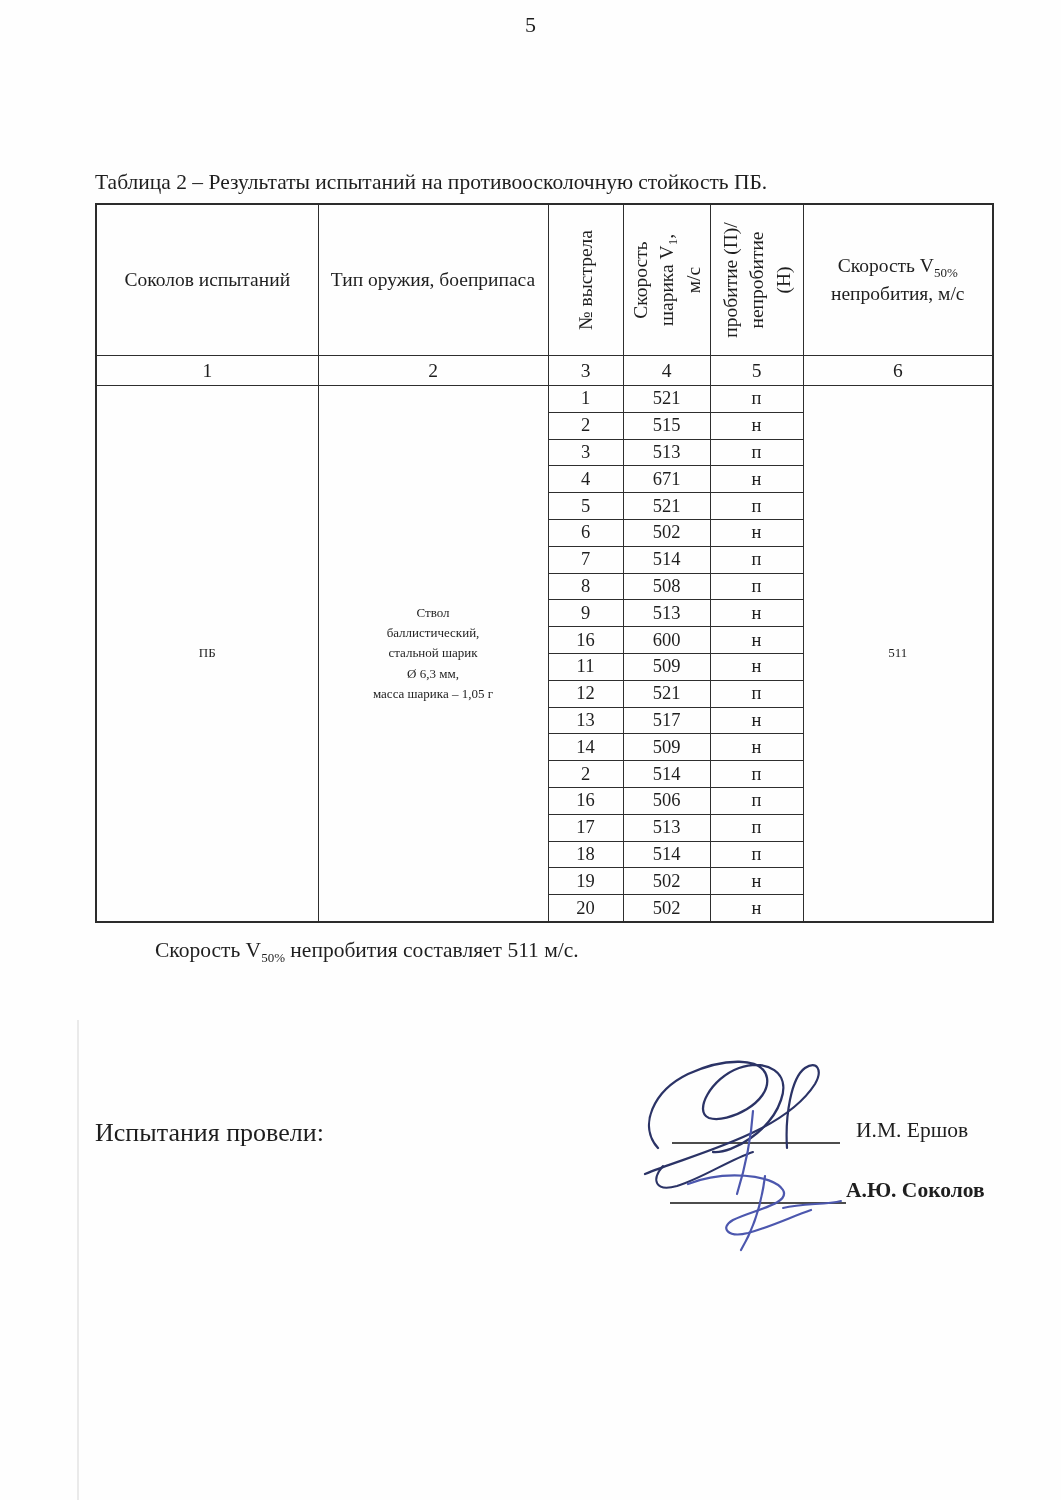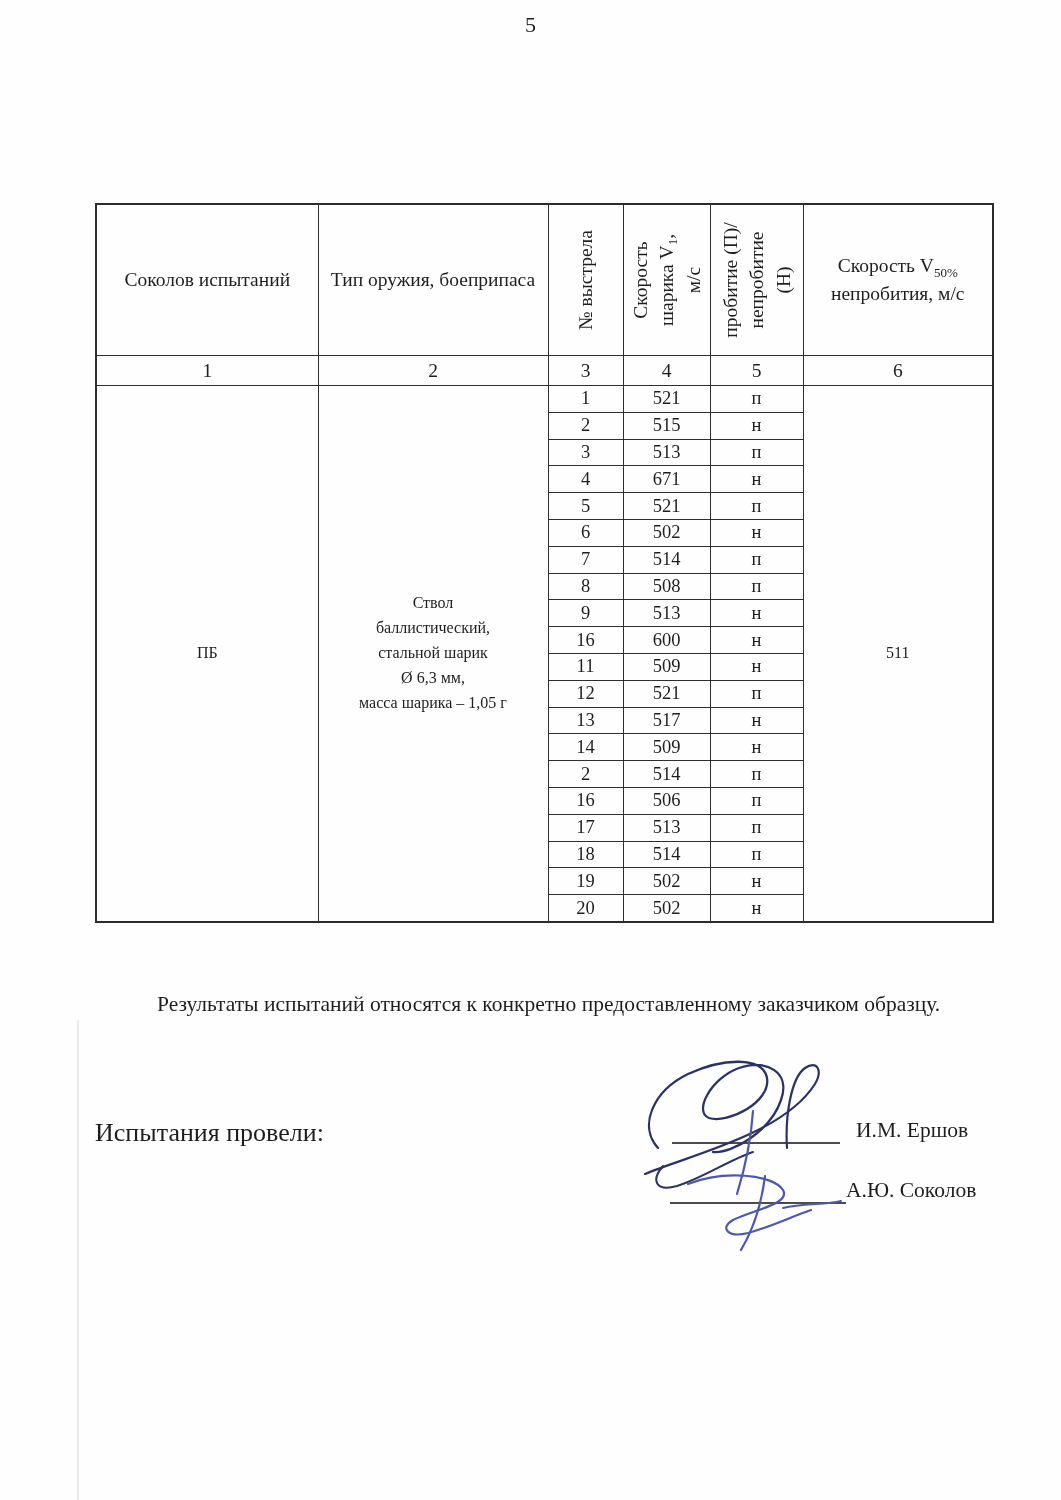--- a/index.html
+++ b/index.html
@@ -16,51 +16,52 @@
     position:absolute;left:95px;top:203px;border-collapse:collapse;table-layout:fixed;
     border:2px solid #2c2c2c;
   }
   .results-table th,.results-table td{
     border:1.6px solid #2e2e2e;padding:0;text-align:center;vertical-align:middle;
     font-weight:normal;
   }
   .header-row th{height:150px;font-size:19.5px;line-height:1.45;}
   .numrow td{height:29px;font-size:19.5px;}
   tbody td{height:25.8px;font-size:18.5px;}
-  .bigcell{font-size:16px;}
+  .bigcell{font-size:13px;}
   .weapon{white-space:pre-line;line-height:1.55;}
   .vwrap{position:relative;width:100%;height:150px;}
   .vtext{
     position:absolute;left:50%;top:50%;
     transform:translate(-50%,-50%) rotate(-90deg);
     white-space:nowrap;text-align:center;font-size:19.5px;line-height:1.35;
   }
   sub{font-size:13px;line-height:0;}
 
   .summary{position:absolute;left:95px;top:938px;width:897px;text-indent:60px;}
   .results{position:absolute;left:95px;top:982px;width:897px;line-height:44px;text-indent:62px;text-align:justify;}
   .conducted{position:absolute;left:95px;top:1118px;font-size:26px;}
 
   .sigline{position:absolute;height:0;border-bottom:2px solid #4c4c4c;}
   .sigline1{left:672px;top:1142px;width:168px;}
   .sigline2{left:670px;top:1202px;width:176px;}
   .signame{position:absolute;font-size:21.5px;text-align:center;}
   .signame1{left:856px;top:1118px;}
-  .signame2{left:846px;top:1178px;}
+  .signame2{left:846px;top:1178px;font-weight:bold;}
   .signature-ink{position:absolute;left:633px;top:1056px;width:218px;height:198px;}
   .scan-artifact{position:absolute;left:77px;top:1020px;width:2px;height:480px;background:#dcdcdc;opacity:.6;}
 </style>
 </head>
 <body>
 
 <div class="page">
 
   <div class="page-number">5</div>
 
 
+  <div class="caption">Таблица 2 – Результаты испытаний на противоосколочную стойкость ПБ.</div>
 
   <table class="results-table">
     <colgroup>
       <col style="width:222px">
         <col style="width:230px">
         <col style="width:75px">
       <col style="width:87px">
         <col style="width:93px">
         <col style="width:190px">
     </colgroup>
@@ -198,22 +199,22 @@
           <td>н</td>
         </tr>
         <tr>
           <td>20</td>
           <td>502</td>
           <td>н</td>
         </tr>
       </tbody>
   </table>
 
-
-  <p class="para results">Результаты испытаний относятся к конкретно предоставленному заказчиком образцу.</p>
+  <p class="para summary"><span>Скорость V</span><sub>50%</sub><span> непробития  составляет 511 м/с.</span></p>
+
 
   <div class="conducted">Испытания провели:</div>
 
   <div class="sigline sigline1"></div>
   <div class="signame signame1">И.М. Ершов</div>
   <div class="sigline sigline2"></div>
   <div class="signame signame2">А.Ю. Соколов</div>
 
   <svg class="signature-ink" viewBox="0 0 218 198" fill="none">
     <path d="M25,92 C5,70 20,35 55,18 C90,2 130,0 134,22 C138,46 95,68 76,62 C60,56 78,22 106,12 C134,3 158,16 148,44 C138,74 100,98 80,96" stroke="#2b3366" stroke-width="2.3" stroke-linecap="round"></path>

